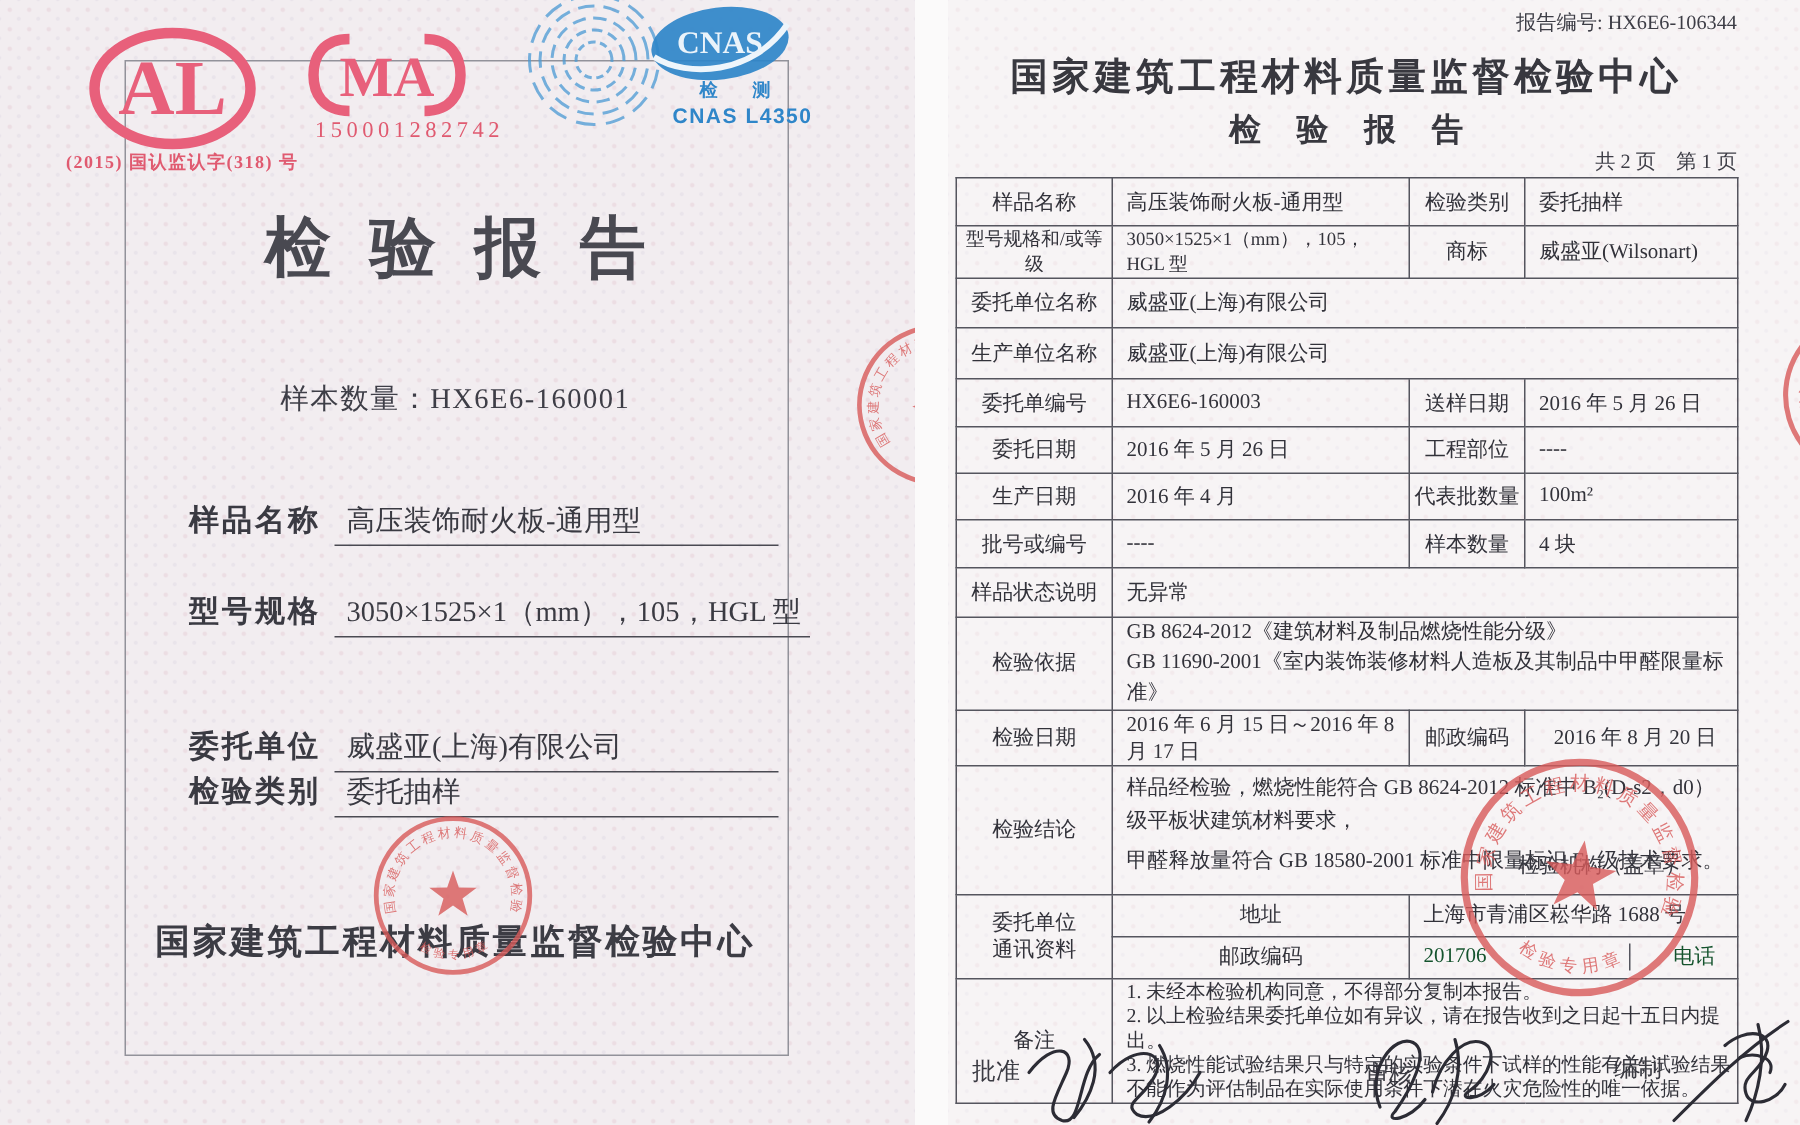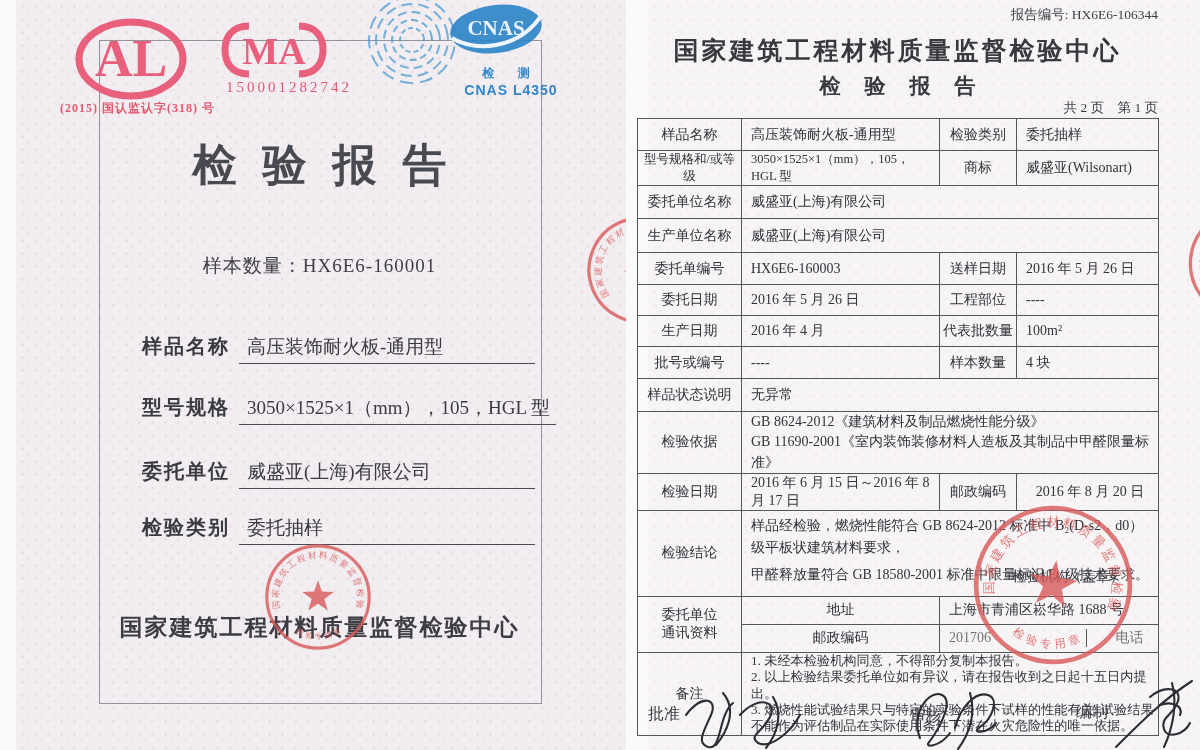--- a/index.html
+++ b/index.html
@@ -9,44 +9,43 @@
     background:#fbfafa;
   }
   .scan{
     position:absolute;top:0;height:750px;overflow:hidden;
     background-color:#f2edf0;
     background-image:
       radial-gradient(circle, rgba(214,166,180,0.22) 1.2px, transparent 1.8px),
       radial-gradient(circle, rgba(170,160,195,0.12) 1px, transparent 1.6px);
     background-size:13px 13px;
     background-position:0 0,6px 6px;
-    margin-left:16px;
   }
   #left-scan{left:0;width:610px;}
   #right-scan{left:632px;width:568px;background-color:#f7f4f5;
     background-image:
       radial-gradient(circle, rgba(214,166,180,0.13) 1.2px, transparent 1.8px),
       radial-gradient(circle, rgba(170,160,195,0.08) 1px, transparent 1.6px);}
   .abs{position:absolute;}
   
   #lp-border{left:83px;top:40px;width:441px;height:662px;border:1.5px solid #92929a;}
   .redtext{color:#e05a70;}
   #cal-caption{left:44px;top:100px;font-size:12px;letter-spacing:1px;font-weight:bold;}
   #cma-number{left:210px;top:79px;font-size:15px;letter-spacing:3px;}
-  #cnas-caption{left:440px;top:65px;width:110px;text-align:center;color:#2f86c9;font-family:"Liberation Sans",sans-serif;}
+  #cnas-caption{left:440px;top:52px;width:110px;text-align:center;color:#2f86c9;font-family:"Liberation Sans",sans-serif;}
   #cnas-caption .l1{font-size:12px;font-weight:bold;letter-spacing:10px;display:block;}
   #cnas-caption .l2{font-size:14px;font-weight:bold;letter-spacing:1px;display:block;}
   #lp-title{left:83px;top:136px;width:441px;text-align:center;font-size:44px;font-weight:bold;
     color:#494951;letter-spacing:26px;text-indent:26px;}
   #lp-reportno{left:83px;top:253px;width:441px;text-align:center;font-size:19px;color:#3e3e47;letter-spacing:1px;}
   .lp-field{left:126px;font-size:20px;color:#3a3a42;white-space:nowrap;}
   .lp-field .lbl{font-weight:600;letter-spacing:2px;}
   .lp-field .val{display:inline-block;min-width:282px;border-bottom:1.5px solid #4a4a52;
     padding:0 6px 3px 8px;margin-left:4px;font-size:19px;}
-  #lp-f0{top:333px;} #lp-f1{top:394px;} #lp-f2{top:458px;} #lp-f3{top:514px;}
+  #lp-f0{top:333px;} #lp-f1{top:394px;} #lp-f2{top:484px;} #lp-f3{top:514px;}
   #lp-org{left:83px;top:612px;width:441px;text-align:center;font-size:23px;font-weight:bold;
     color:#3c3c44;letter-spacing:2px;}
   
   #rp-reportno{left:930px;top:6px;width:228px;text-align:right;font-size:13.5px;color:#3d3d46;}
   #rp-org{left:637px;top:34px;width:521px;text-align:center;font-size:25px;font-weight:bold;color:#38383f;letter-spacing:3px;}
   #rp-title{left:637px;top:72px;width:521px;text-align:center;font-size:21px;font-weight:bold;
     color:#38383f;letter-spacing:24px;text-indent:24px;}
   #rp-pageinfo{left:900px;top:99px;width:258px;text-align:right;font-size:13.5px;color:#3d3d46;}
   table#rp-table{position:absolute;left:637px;top:118px;width:521px;border-collapse:collapse;
     table-layout:fixed;font-size:14px;color:#32323a;}
@@ -242,21 +241,21 @@
     <td class="lbl" rowspan="2">
       <div>委托单位</div>
       <div>通讯资料</div>
     </td>
     <td class="lbl" style="width:64px">地址</td>
     <td class="val" colspan="2">上海市青浦区崧华路 1688 号</td>
   </tr>
   <tr style="height:28px">
     <td class="lbl">邮政编码</td>
     <td class="val" id="zip-split" colspan="2" style="padding:0;">
-      <table style="width:100%;height:100%;border-collapse:collapse;table-layout:fixed;font-size:14px;color:#737373;">
+      <table style="width:100%;height:100%;border-collapse:collapse;table-layout:fixed;font-size:14px;color:#14532d;">
         <tbody>
               <tr>
           <td style="width:133px;border:none;border-right:1px solid #55555e;padding-left:9px;">201706</td>
           <td style="width:77px;border:none;border-right:1px solid #a16207;text-align:center;">电话</td>
           <td style="border:none;padding-left:9px;">67001688</td>
         </tr>
       </tbody>
           </table>
     </td>
   </tr>

